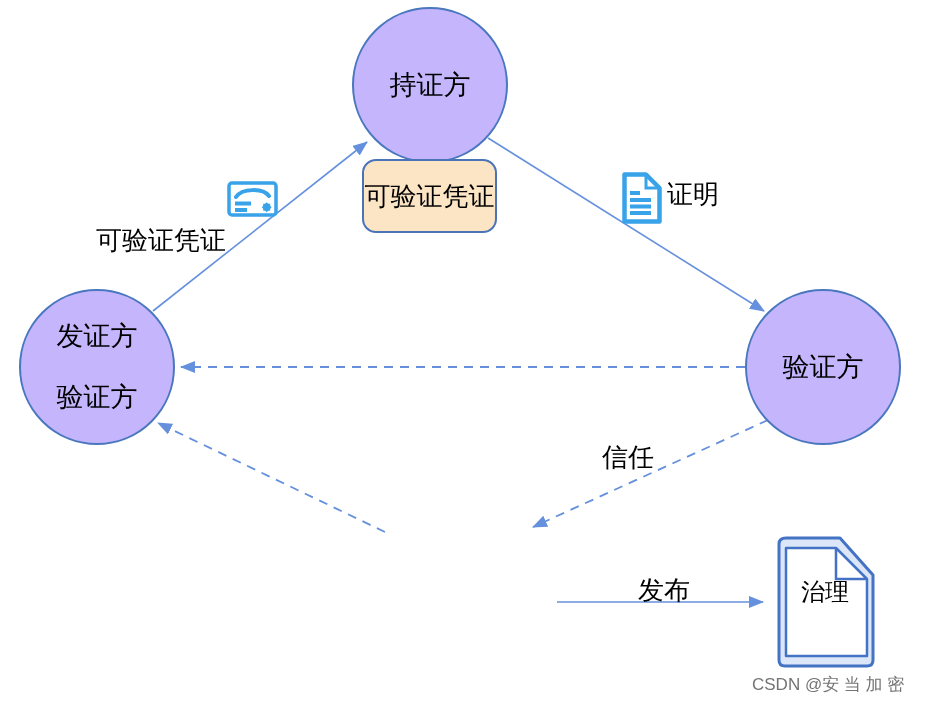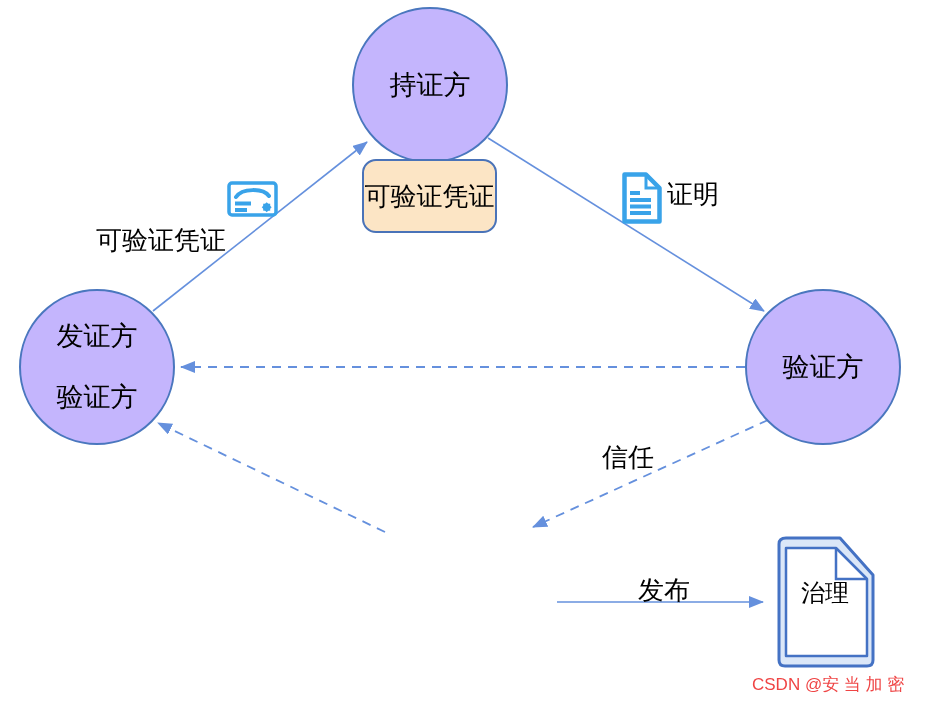--- a/index.html
+++ b/index.html
@@ -27,25 +27,25 @@
   .lbl-credential{left:96px;top:184px;margin-top:39px;}
   .lbl-proof{left:667px;top:177px;}
   .lbl-trust{left:602px;top:440px;text-align:center;}
   .lbl-publish{left:630px;top:573px;margin-left:8px;}
   .icon{position:absolute;}
   .icon-credential{left:227px;top:181px;width:51px;height:36px;}
   .icon-proof{left:621px;top:172px;width:42px;height:52px;}
   .icon-govdoc{left:775px;top:534px;width:100px;height:134px;}
   .govdoc-text{
     position:absolute;left:775px;top:577px;width:100px;text-align:center;
-    font-size:24px;line-height:31px;
+    font-size:24px;line-height:31px;font-family:Liberation Serif, serif;
   }
   .watermark{
     position:absolute;left:752px;top:673px;width:193px;
-    font-size:17px;color:#ef4444;white-space:nowrap;
+    font-size:17px;color:#737373;white-space:nowrap;
   }
 </style>
 </head>
 <body>
 
 <div class="canvas">
 
   <svg class="edges-layer" width="945" height="704" viewBox="0 0 945 704">
     <defs>
       <marker id="arrow" markerUnits="userSpaceOnUse" markerWidth="16" markerHeight="13" refX="14" refY="6" orient="auto">

